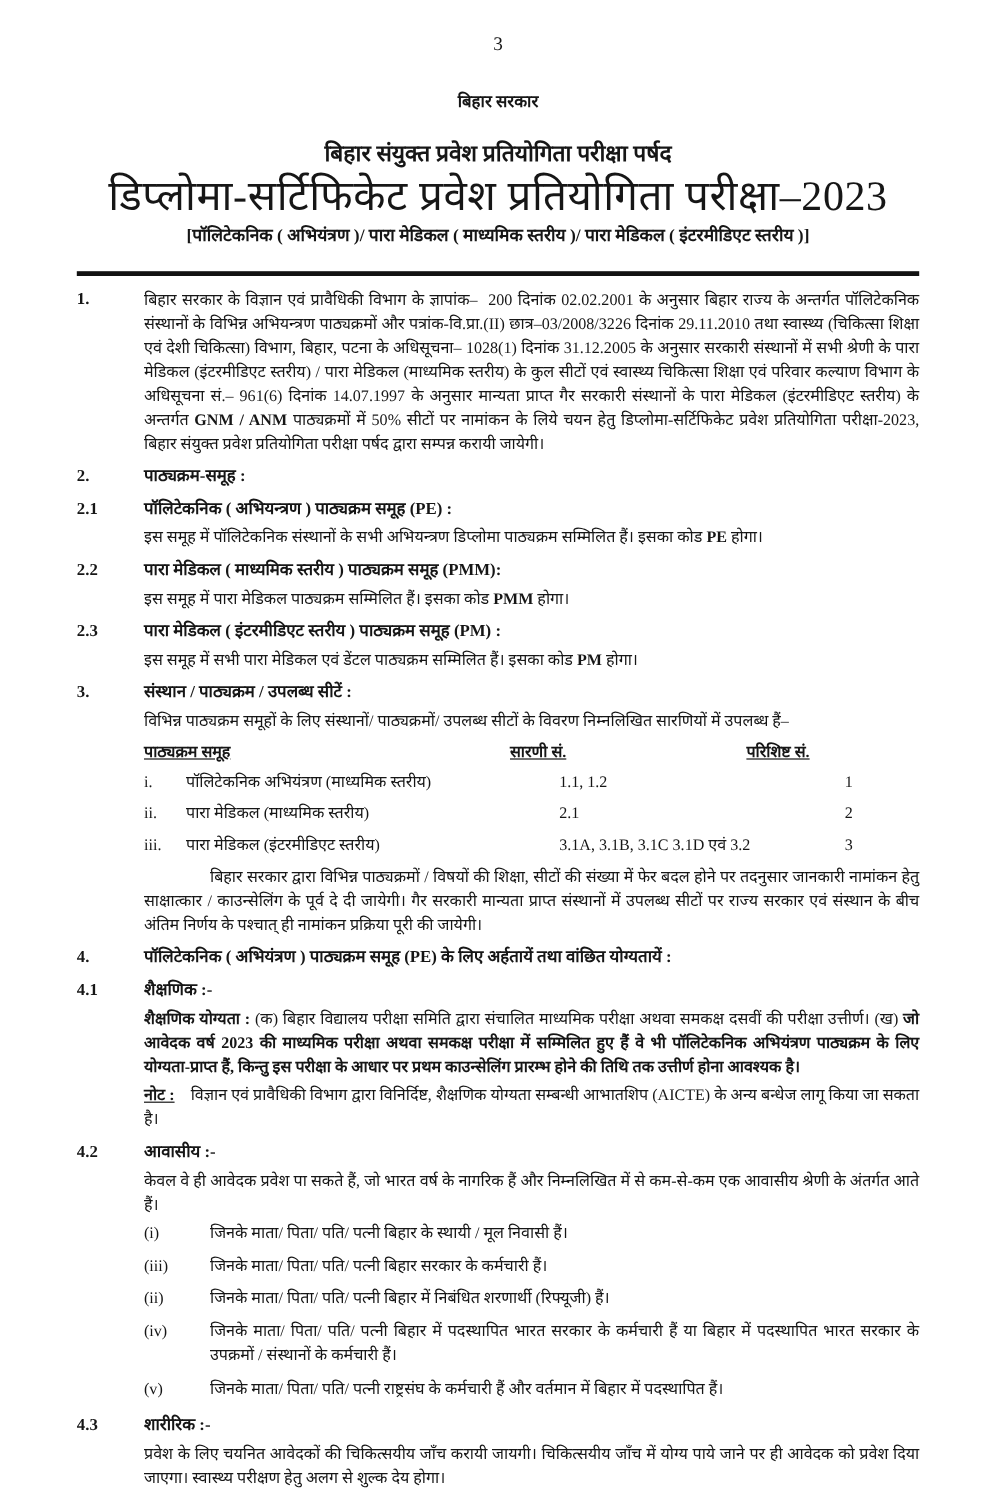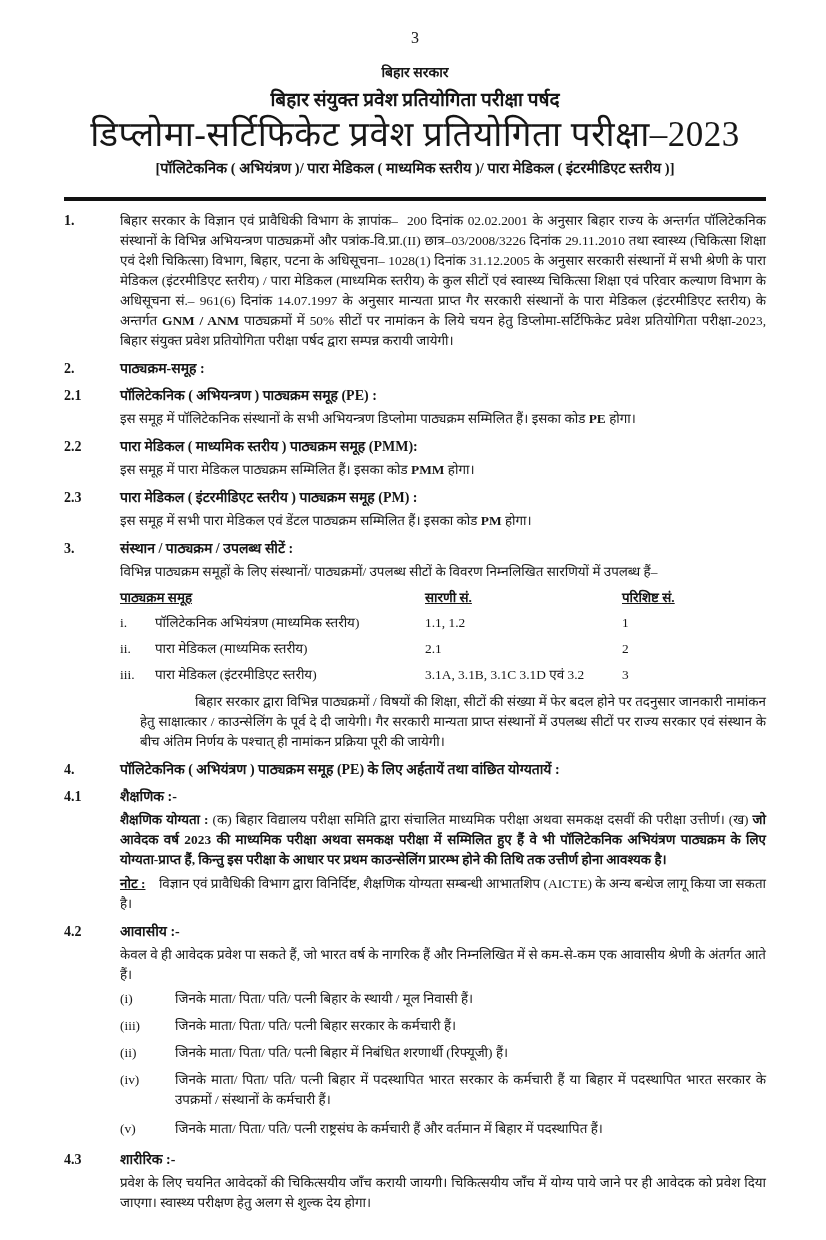--- a/index.html
+++ b/index.html
@@ -5,37 +5,37 @@
   html,body{margin:0;padding:0;background:#e8e8e8;}
   .page{
     width:826px;height:1240px;margin:0 auto;background:#ffffff;
     box-sizing:border-box;padding:22px 60px 0 64px;overflow:hidden;
     font-family:"Liberation Serif","DejaVu Serif",serif;color:#161616;
   }
   .center{text-align:center;}
   .b{font-weight:bold;text-align:right;}
   .u{text-decoration:underline;}
   .pagenum{font-size:16px;line-height:20px;margin:6px 0 14px 0;}
-  .gov{font-size:14px;line-height:20px;font-weight:bold;margin-top:15px;}
-  .board{font-size:19px;line-height:26px;font-weight:bold;margin-top:4px;}
+  .gov{font-size:14px;line-height:20px;font-weight:bold;margin-top:28px;}
+  .board{font-size:19px;line-height:26px;font-weight:bold;margin-top:20px;}
   .title{font-size:35px;line-height:40px;font-weight:normal;margin-top:2px;letter-spacing:0.5px;}
   .subtitle{font-size:14.5px;line-height:22px;font-weight:bold;margin-top:2px;}
   .rule{height:4px;background:#121212;margin:18px 0 10px 0;}
   .sec{display:grid;grid-template-columns:56px 1fr;margin-bottom:4px;}
   .num{font-weight:bold;font-size:14px;line-height:20px;}
   .scontent{min-width:0;font-family:Liberation Serif, serif;}
   p{margin:0 0 4px 0;font-size:13.4px;line-height:20px;}
   .just{text-align:justify;}
   .hd{font-weight:bold;font-size:14px;line-height:20px;margin:0 0 3px 0;}
-  .indent{text-indent:55px;margin-left:20px;}
+  .indent{text-indent:55px;}
   
   .ctable{margin:2px 0 4px 0;}
   .t-head,.t-row{display:grid;grid-template-columns:305px 197px 1fr;font-size:13.4px;}
   .t-head{line-height:24px;font-weight:bold;}
-  .t-row{line-height:26px;}
+  .t-row{line-height:26px;gap:41px;}
   .rn{display:inline-block;width:35px;}
   
   .itm{display:grid;grid-template-columns:55px 1fr;margin-bottom:3px;}
   .itm .mk{font-size:13.4px;line-height:20px;}
   .gap-s{height:2px;}
 </style>
 </head>
 <body>
 
 <div class="page">

